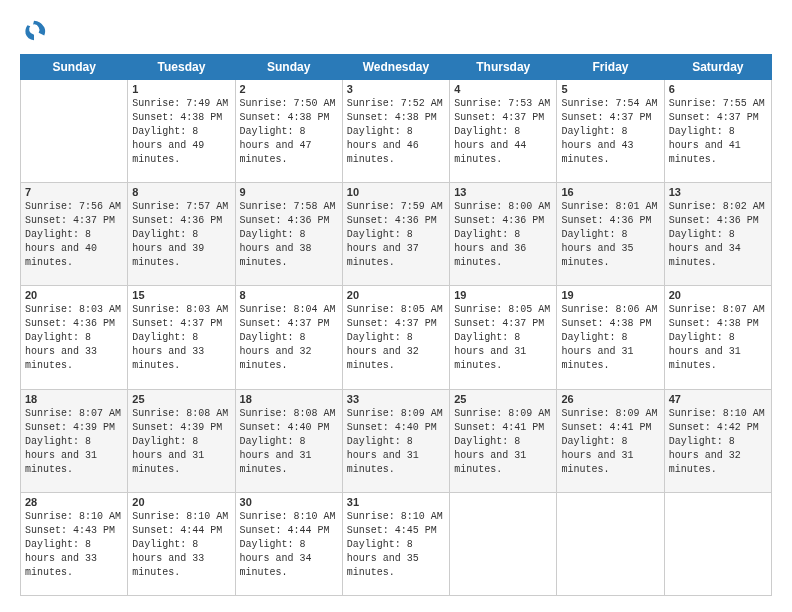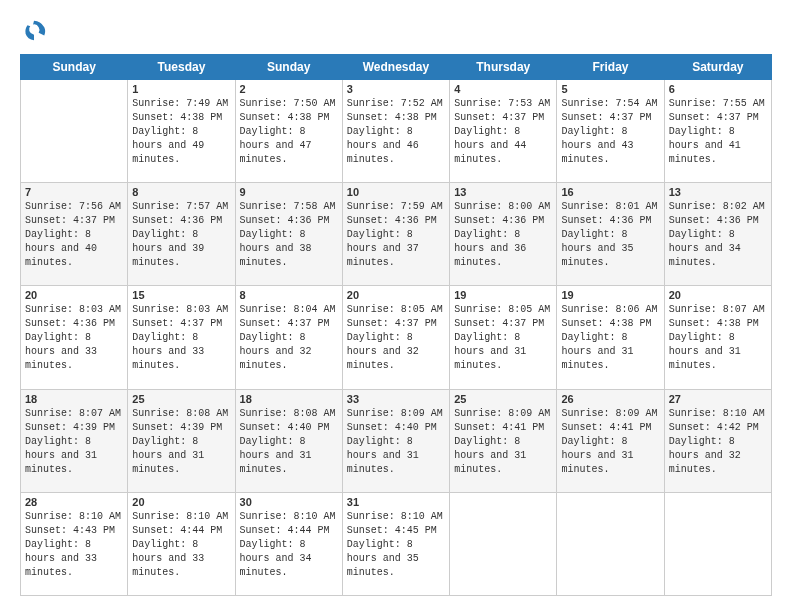--- a/index.html
+++ b/index.html
@@ -242,21 +242,21 @@
           </td>
           <td>
             <span class="day-num">25</span>
             <div class="cell-text">Sunrise: 8:09 AM<br>Sunset: 4:41 PM<br>Daylight: 8 hours and 31 minutes.</div>
           </td>
           <td>
             <span class="day-num">26</span>
             <div class="cell-text">Sunrise: 8:09 AM<br>Sunset: 4:41 PM<br>Daylight: 8 hours and 31 minutes.</div>
           </td>
           <td>
-            <span class="day-num">27</span>
+            <span class="day-num">47</span>
             <div class="cell-text">Sunrise: 8:10 AM<br>Sunset: 4:42 PM<br>Daylight: 8 hours and 32 minutes.</div>
           </td>
         </tr>
         <tr>
           <td>
             <span class="day-num">28</span>
             <div class="cell-text">Sunrise: 8:10 AM<br>Sunset: 4:43 PM<br>Daylight: 8 hours and 33 minutes.</div>
           </td>
           <td>
             <span class="day-num">20</span>

